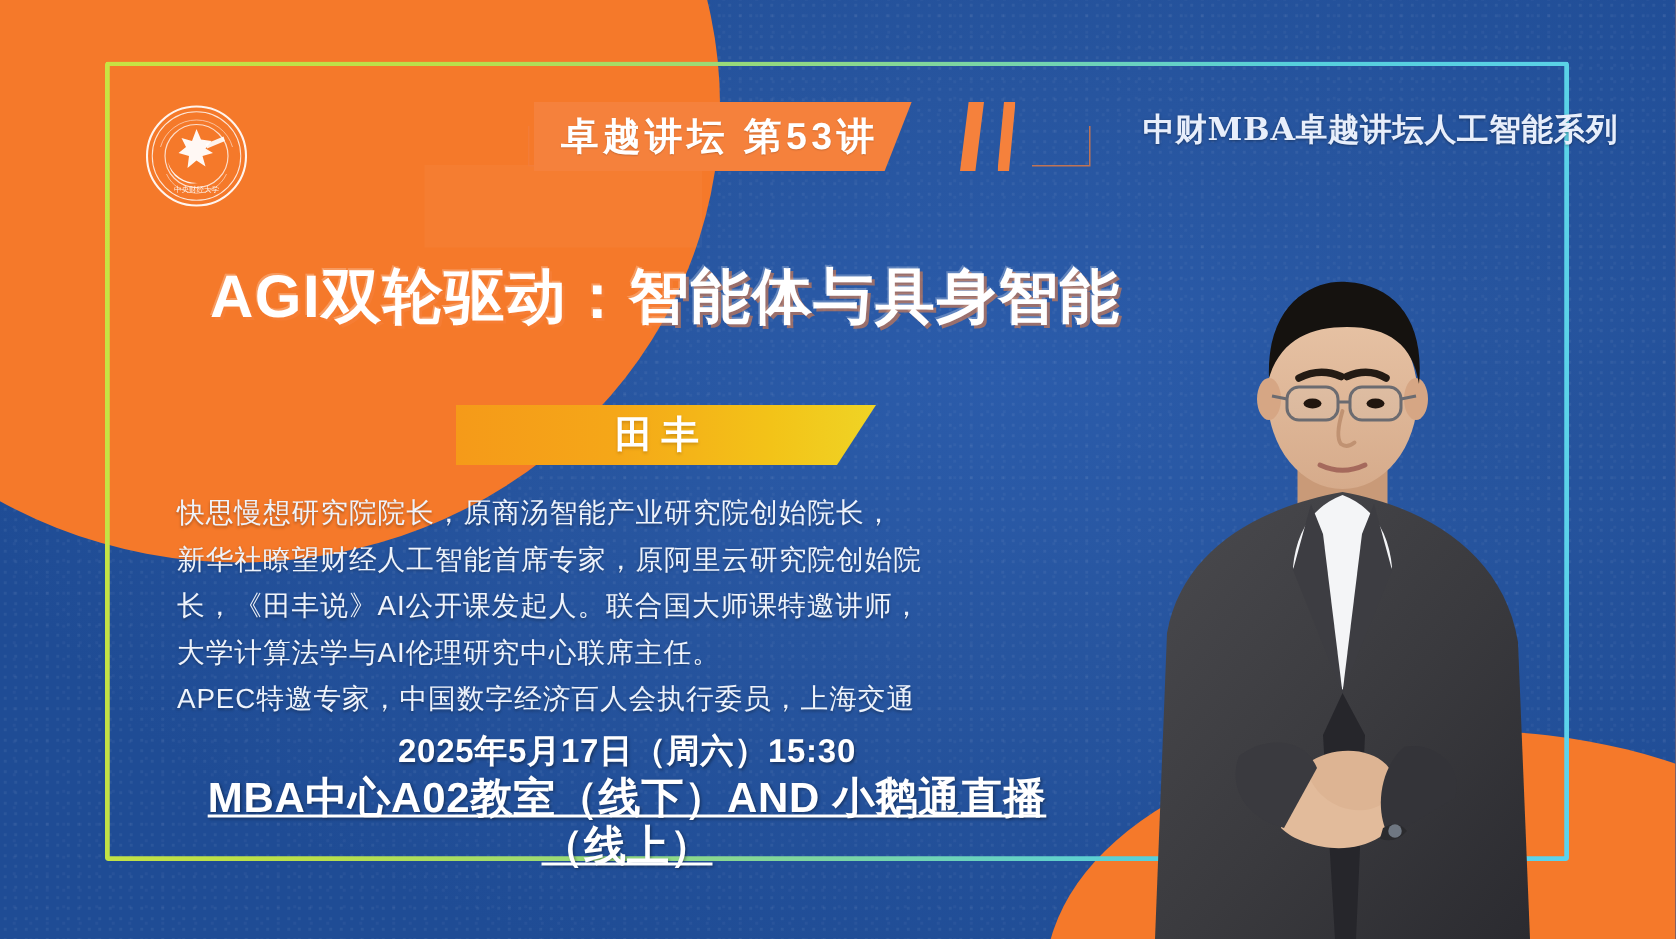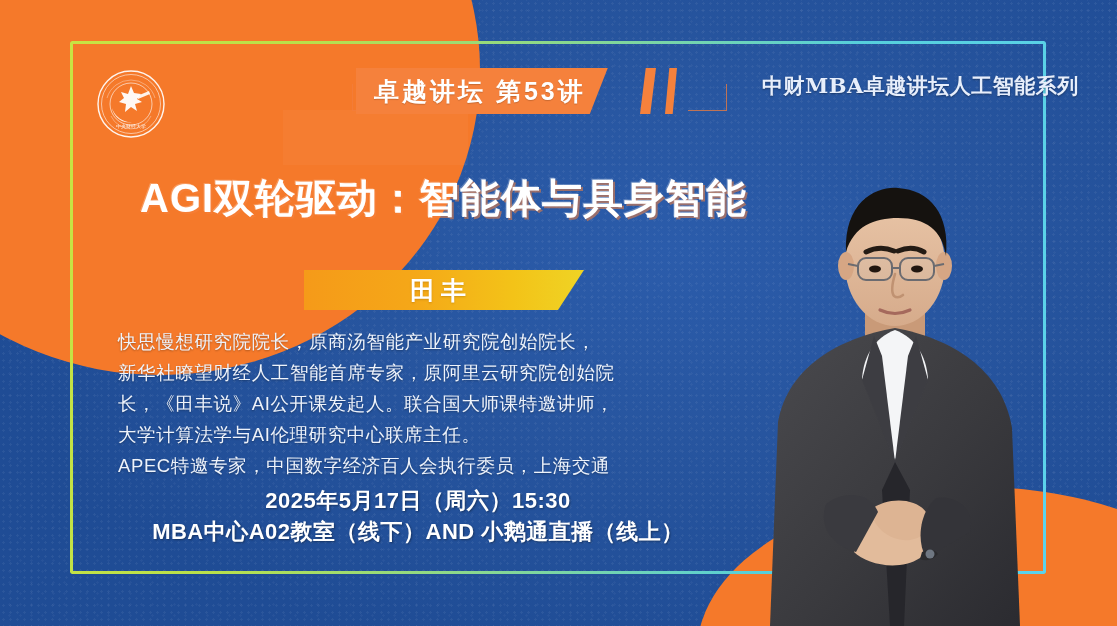--- a/index.html
+++ b/index.html
@@ -115,21 +115,21 @@
     letter-spacing:.6px;
     text-shadow:0 1px 2px rgba(0,0,0,.3);
   }
   .bio div{white-space:nowrap;}
   
   .sched{
     position:absolute;left:118px;top:486px;width:600px;text-align:center;
     color:#ffffff;
   }
   .sched .line1{font-size:22px;font-weight:bold;letter-spacing:.5px;line-height:30px;text-shadow:1px 1px 2px rgba(0,0,0,.35);text-align:center;}
-  .sched .line2{font-size:22px;font-weight:bold;letter-spacing:.5px;line-height:32px;text-shadow:1px 1px 2px rgba(0,0,0,.35);}
+  .sched .line2{font-size:28px;font-weight:bold;letter-spacing:.5px;line-height:32px;text-shadow:1px 1px 2px rgba(0,0,0,.35);text-decoration:underline;}
   
   .photo{position:absolute;left:770px;top:160px;width:250px;height:466px;}
   .photo svg{display:block;}
 </style>
 </head>
 <body>
 
 <div class="poster">
 
   <div class="noise"></div>

